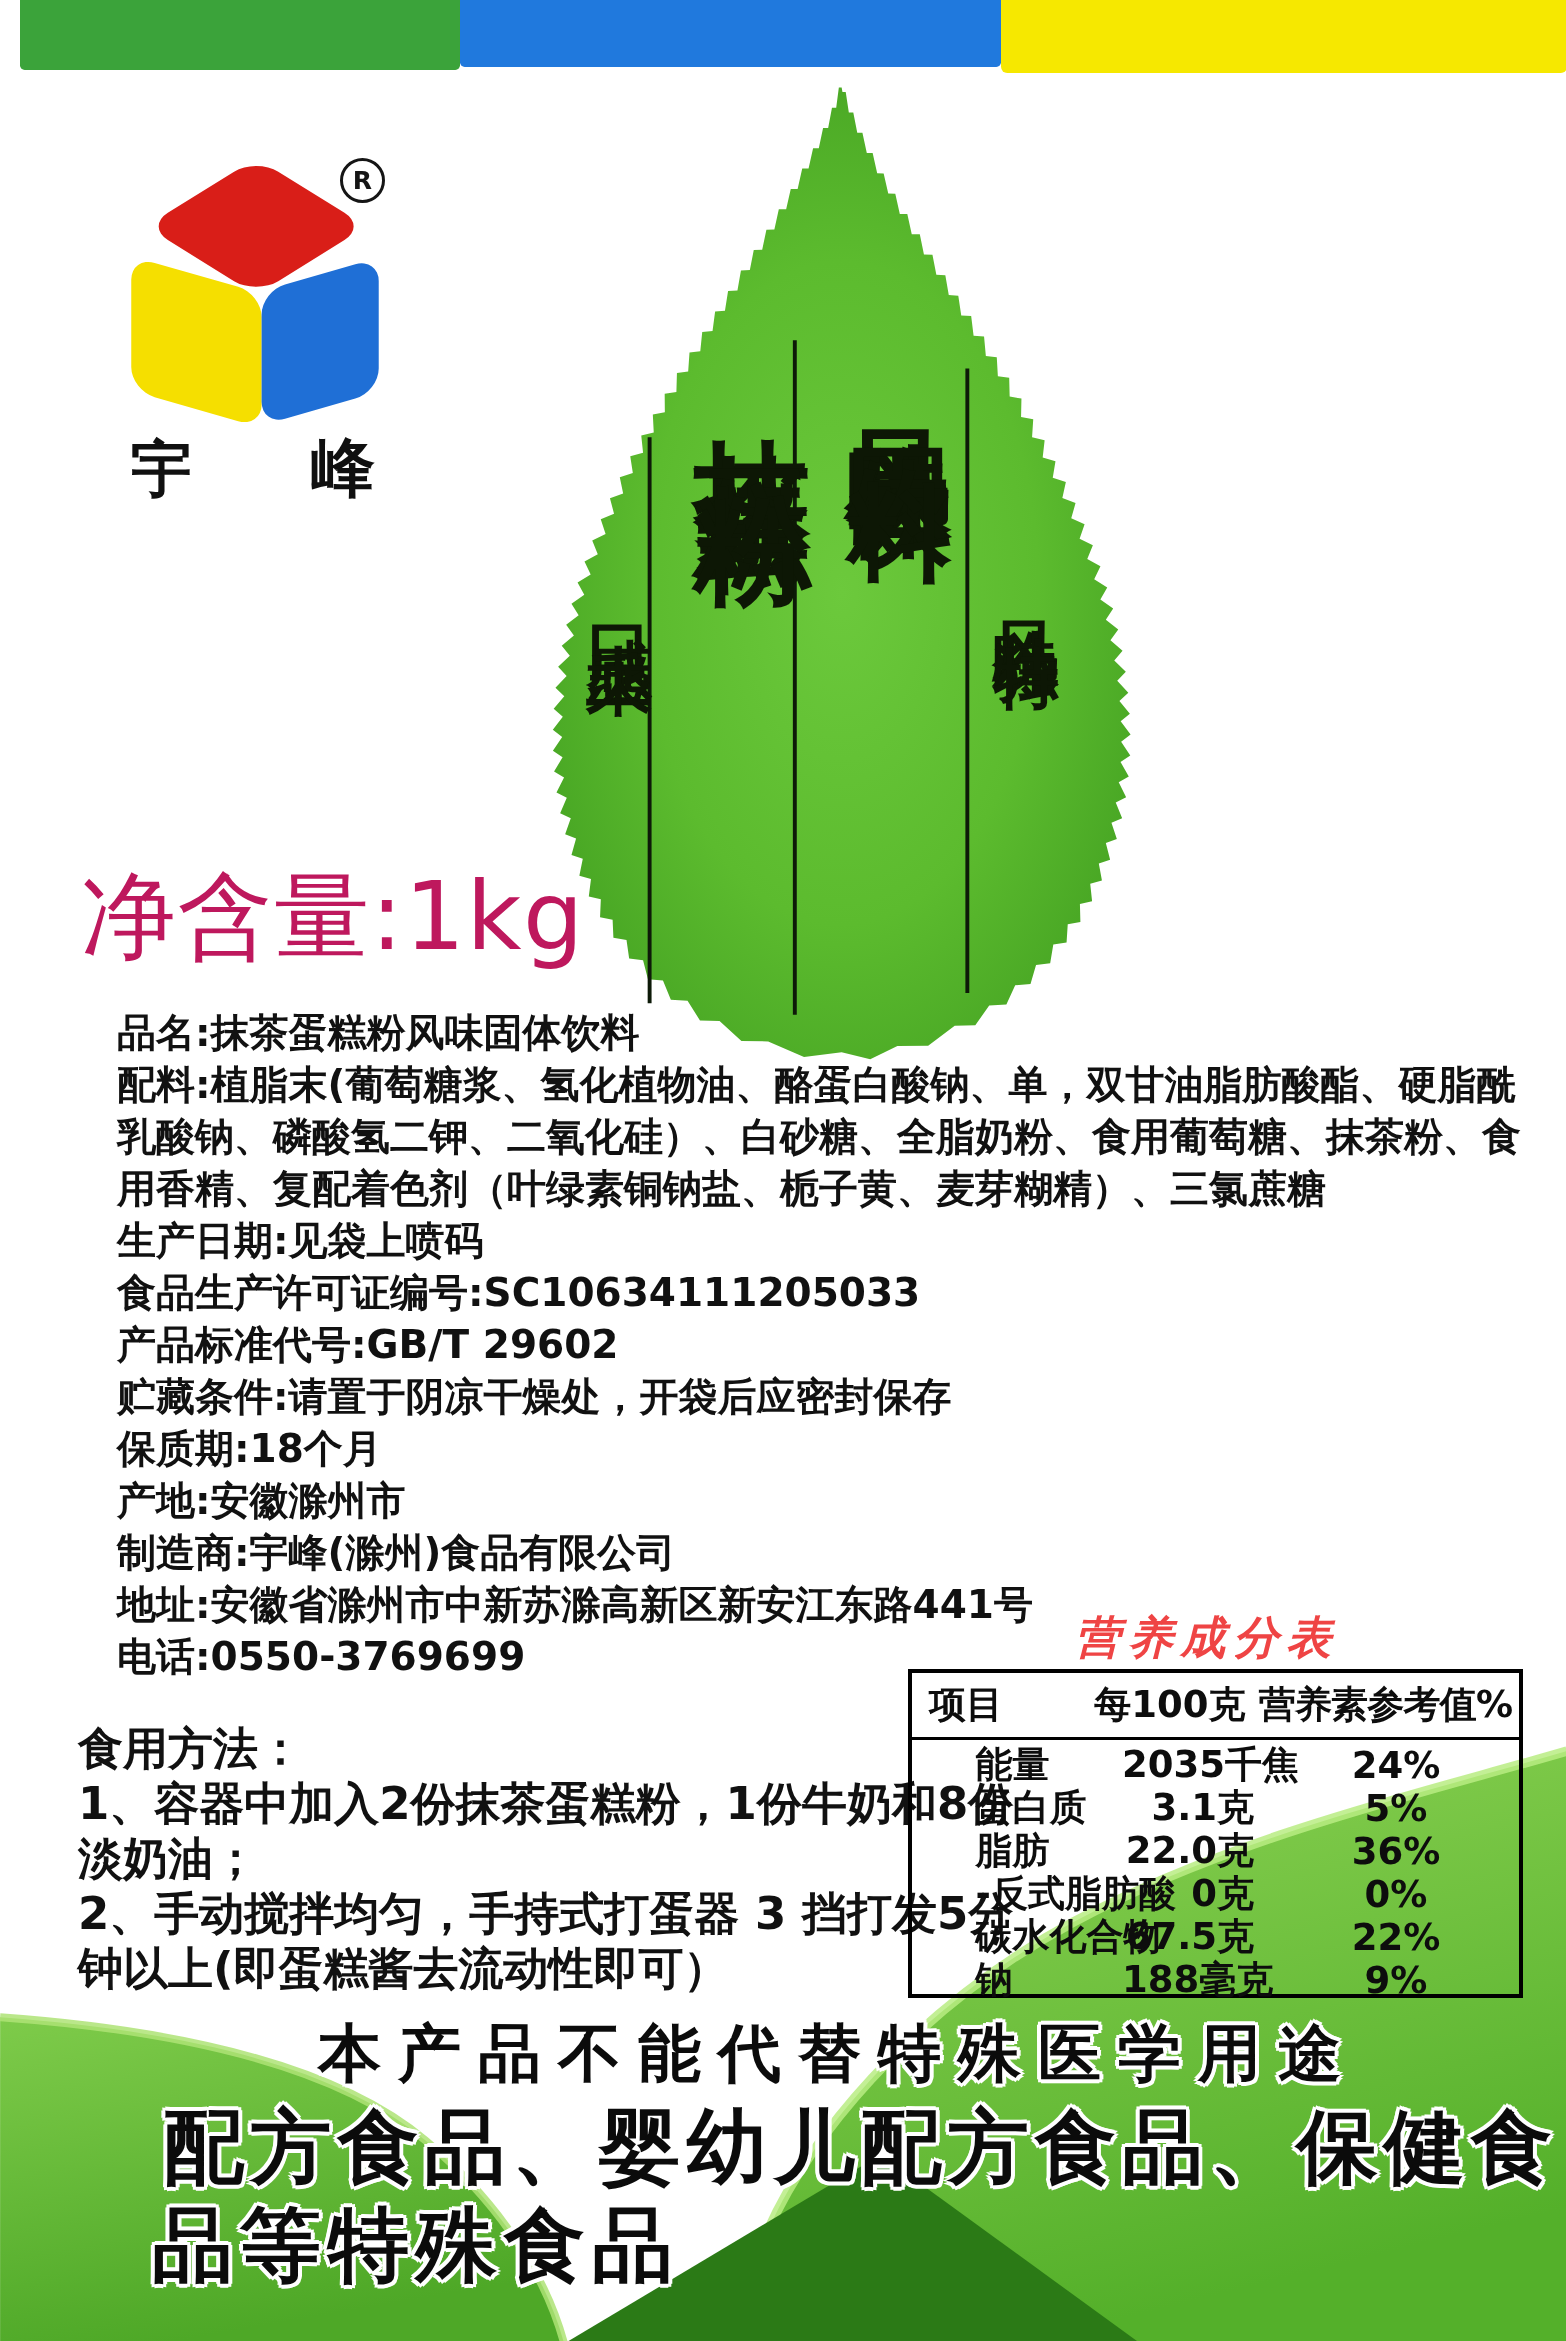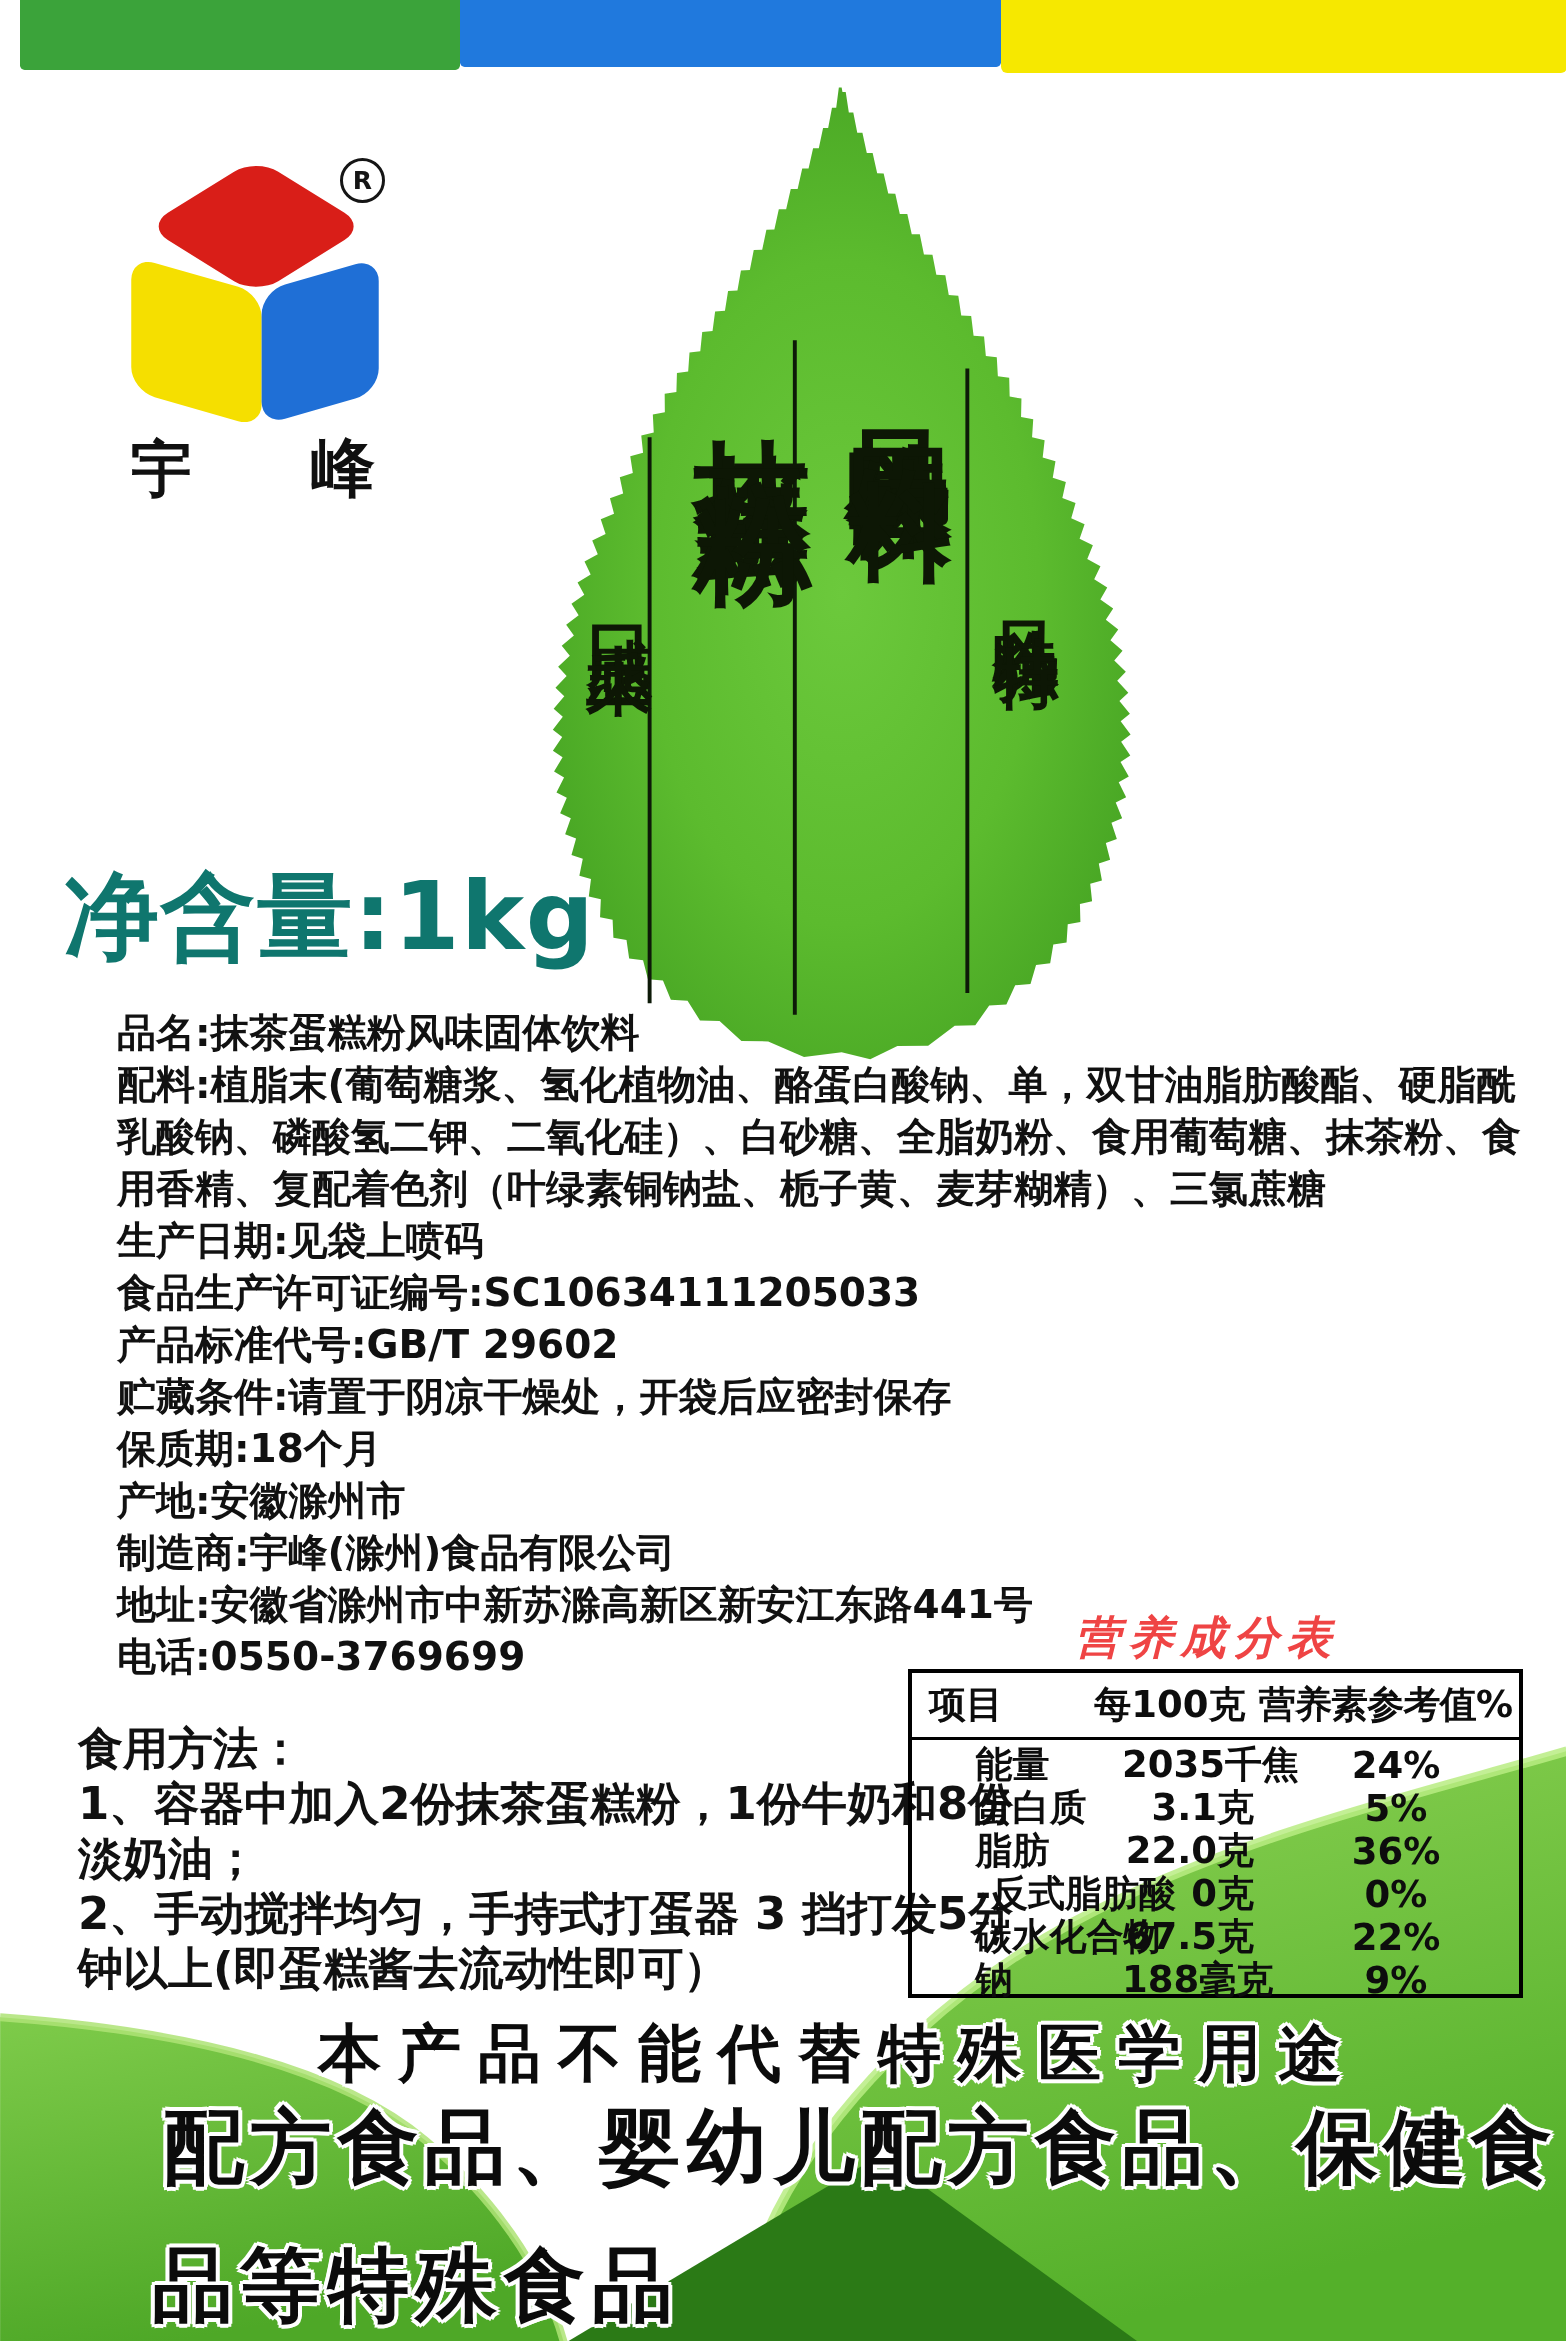--- a/index.html
+++ b/index.html
@@ -20,21 +20,21 @@
   .brand-char{position:absolute;z-index:2;font-weight:900;color:#101010;}
   .bc1{left:131px;top:429px;font-size:61px;}
   .bc2{left:311px;top:425px;font-size:64px;}
   
   .vt{position:absolute;writing-mode:vertical-rl;text-orientation:upright;font-weight:700;color:#0d1705;z-index:2;}
   .vt.main1{left:673px;top:345px;height:703px;font-size:117px;letter-spacing:14px;}
   .vt.main2{left:829px;top:347px;height:703px;font-size:105px;letter-spacing:9.4px;}
   .vt.small-l{left:574px;top:578px;height:297px;font-size:66px;letter-spacing:6.2px;}
   .vt.small-r{left:981px;top:568px;height:297px;font-size:66px;letter-spacing:7.8px;}
   
-  .net{position:absolute;left:64px;top:854px;font-size:95px;font-weight:700;letter-spacing:1.6px;z-index:2;color:#0f766e;}
+  .net{position:absolute;left:81px;top:854px;font-size:95px;font-weight:400;letter-spacing:1.6px;z-index:2;color:#be185d;}
   
   .info{position:absolute;left:80px;top:1007px;z-index:2;}
   .info-line{height:52px;line-height:52px;font-size:39px;font-weight:600;white-space:nowrap;color:#111;margin-left:37px;}
   
   .ntitle{position:absolute;left:1075px;top:1608px;font-size:45px;font-weight:800;letter-spacing:7.8px;z-index:3;color:#ef4444;font-style:italic;}
   .ntable{position:absolute;left:908px;top:1639px;width:615px;height:329px;border:4.7px solid #000;box-sizing:border-box;z-index:3;background:transparent;margin-top:30px;}
   .nhead{display:grid;grid-template-columns:29% 27% 44%;align-items:center;height:64px;border-bottom:3.9px solid #000;
          font-size:37px;font-weight:700;}
   .nhead .h1{padding-left:17px;text-align:left;}
   .nhead .h2{text-align:center;}
@@ -44,21 +44,21 @@
   .nrow .c2{text-align:right;padding-right:19px;white-space:nowrap;}
   .nrow .c3{text-align:center;}
   
   .usage{position:absolute;left:78px;top:1721px;z-index:2;}
   .usage-line{height:55px;line-height:55px;font-size:45px;font-weight:600;white-space:nowrap;color:#111;}
   
   .warn{position:absolute;z-index:4;font-weight:800;color:#0b0b0b;white-space:nowrap;
         text-shadow:-3.9px 0 #fff,3.9px 0 #fff,0 -3.9px #fff,0 3.9px #fff,-3.1px -3.1px #fff,3.1px -3.1px #fff,-3.1px 3.1px #fff,3.1px 3.1px #fff;}
   .w1{left:318px;top:2011px;font-size:63px;letter-spacing:17px;text-align:center;}
   .w2{left:143px;top:2094px;font-size:81px;letter-spacing:6.2px;padding-left:20px;}
-  .w3{left:152px;top:2192px;font-size:81px;letter-spacing:7px;margin-top:40px;}
+  .w3{left:152px;top:2192px;font-size:81px;letter-spacing:7px;}
 </style>
 </head>
 <body>
 
 <div class="page">
 
   <svg class="bg" viewBox="0 0 2007 3000">
     <defs>
       <radialGradient id="gradLeaf" cx="50%" cy="52%" r="62%">
         <stop offset="0%" stop-color="#6cc93c"></stop>

